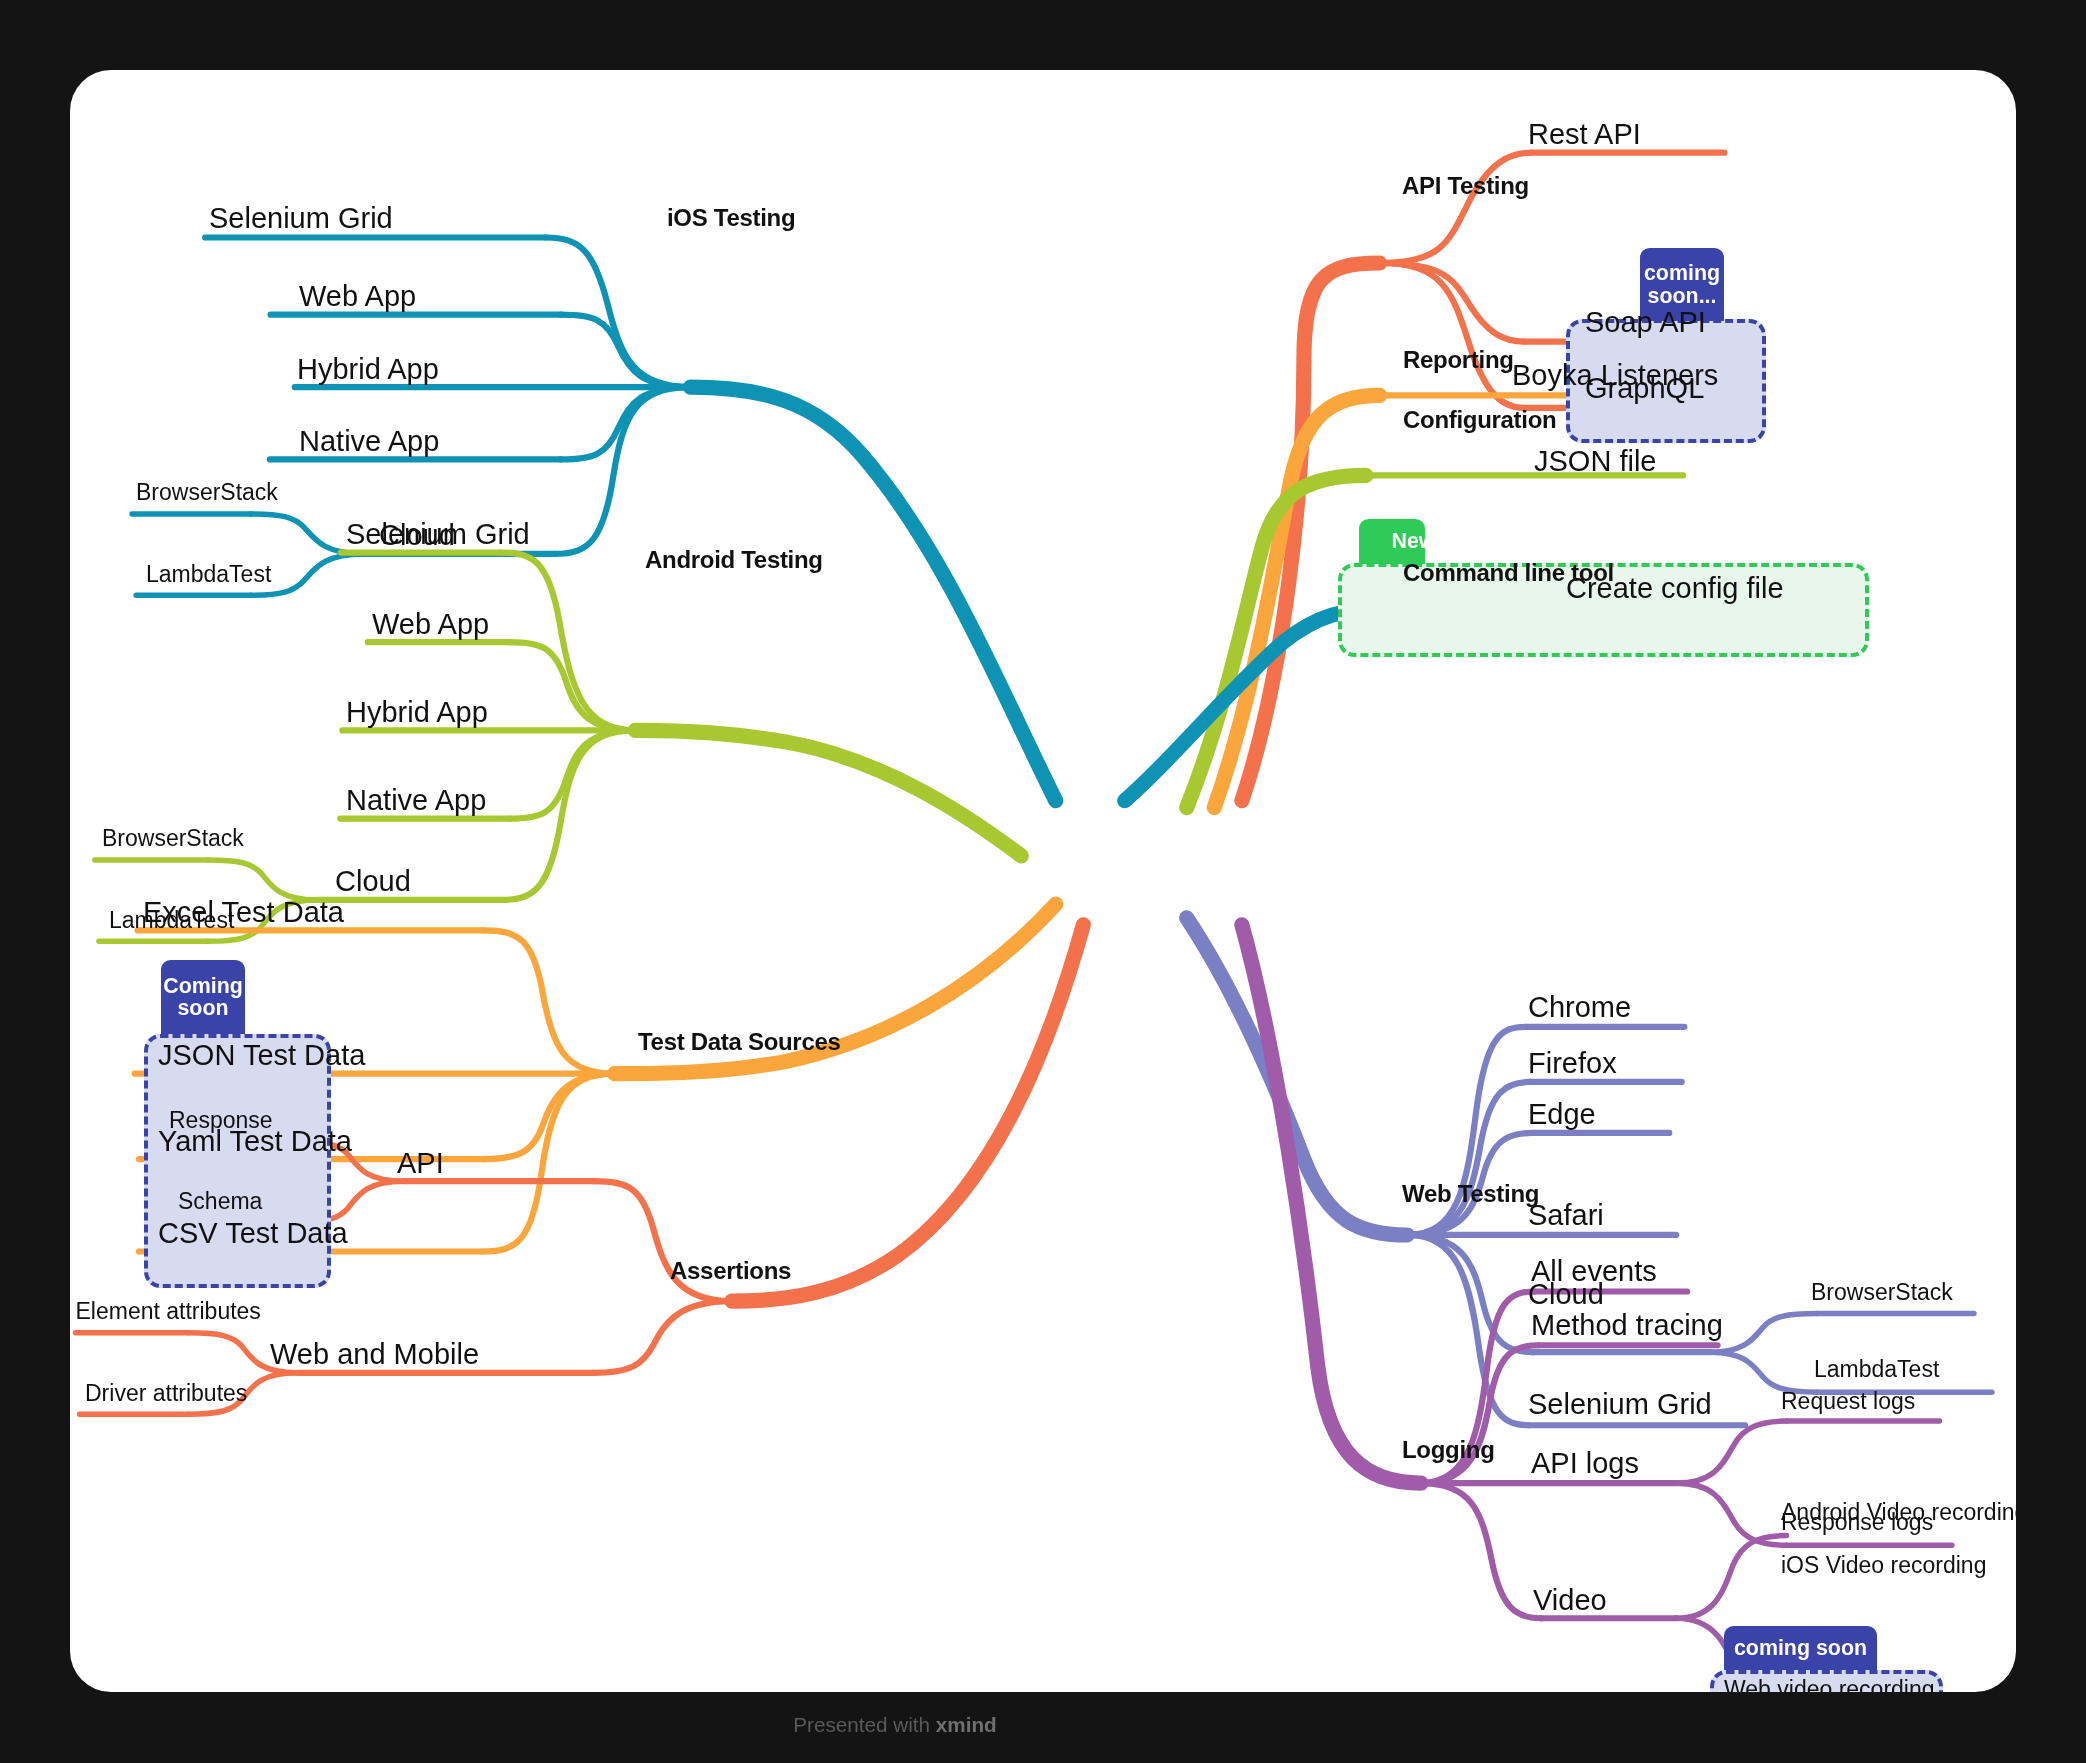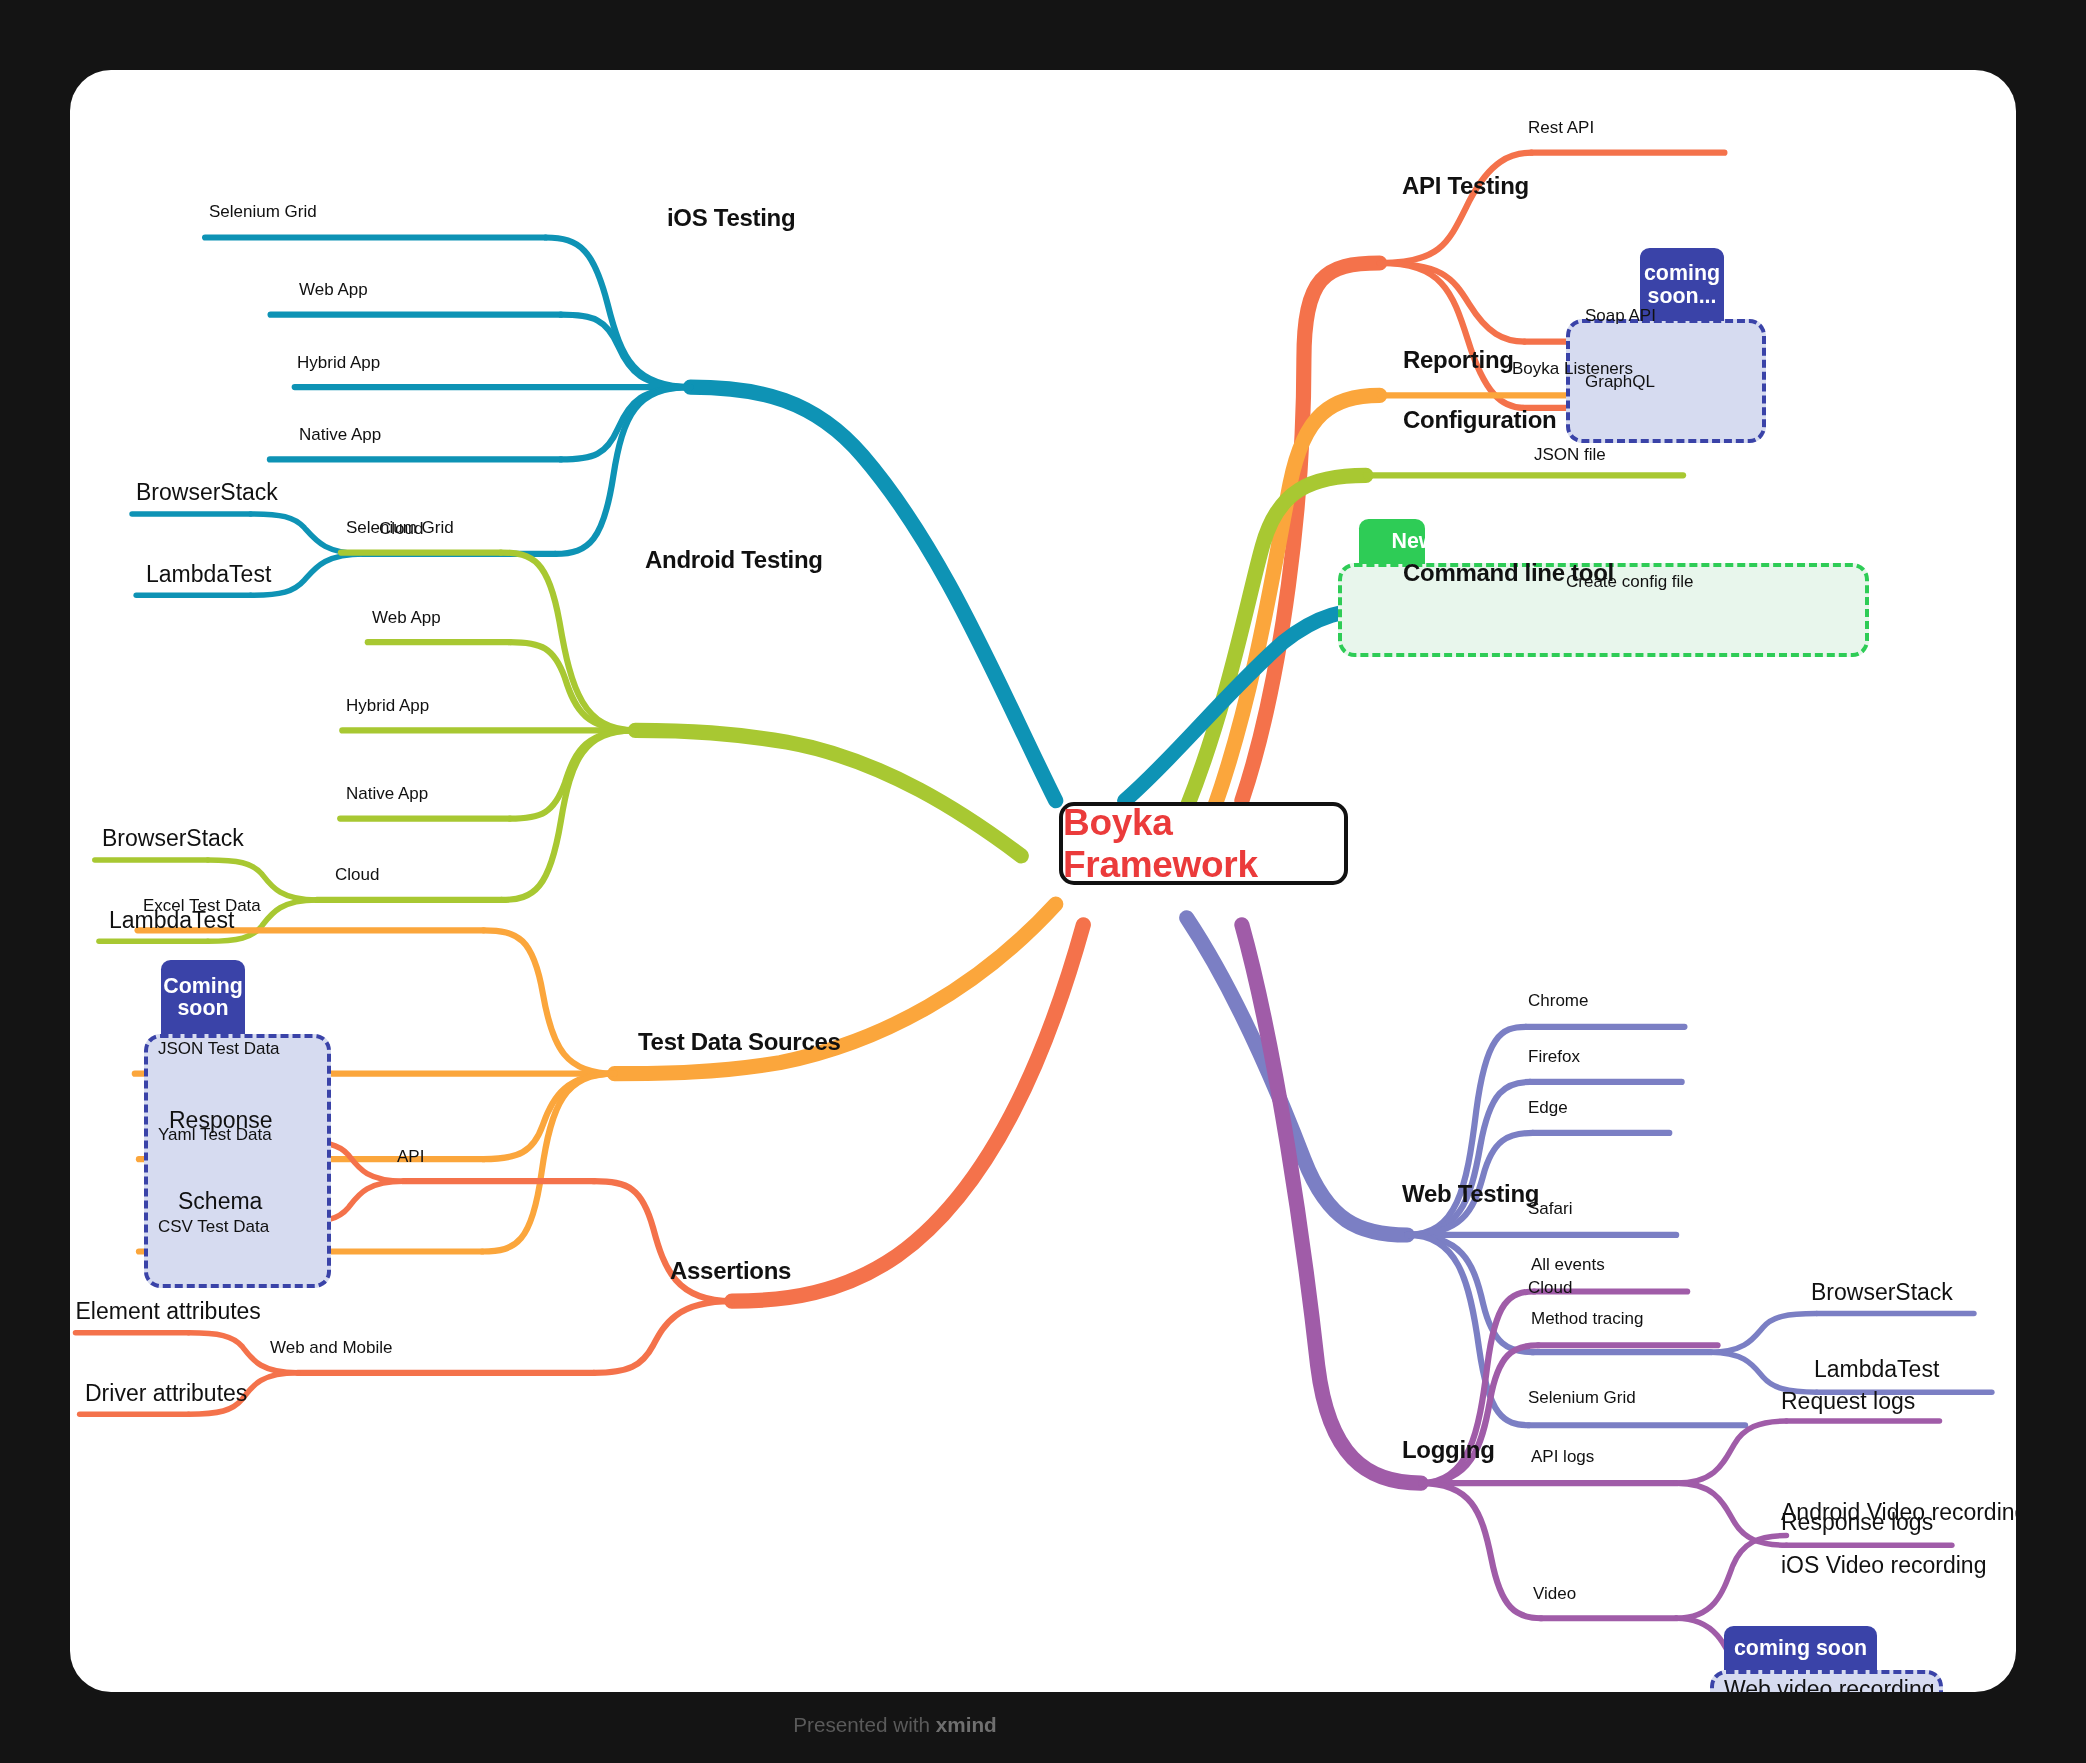--- a/index.html
+++ b/index.html
@@ -11,21 +11,21 @@
   #canvas{
     position:absolute;left:70px;top:70px;width:1946px;height:1622px;
     background:#ffffff;border-radius:41px;overflow:hidden;
   }
   #map{position:absolute;left:0;top:0;width:1946px;height:1622px;}
   .lbl{
     position:absolute;white-space:nowrap;color:#111111;
     font-family:"Liberation Sans", sans-serif;
   }
   .topic1{font-size:24px;font-weight:bold;letter-spacing:-0.3px;}
-  .topic2{font-size:17px;font-weight:normal;}
+  .topic2{font-size:29px;font-weight:normal;}
   .topic3{font-size:23px;font-weight:normal;}
   .root-node{
     position:absolute;background:#ffffff;border:4.8px solid #111111;border-radius:15px;
     display:flex;align-items:center;justify-content:center;
     box-sizing:border-box;
   }
   .root-node span{
     color:#EB3B3B;font-size:37px;font-weight:bold;letter-spacing:-0.3px;
     font-family:"Liberation Sans", sans-serif;
   }
@@ -250,22 +250,19 @@
   <div class="lbl topic2" style="left:1461px;top:1185px;">All events</div>
   <div class="lbl topic2" style="left:1461px;top:1239px;">Method tracing</div>
   <div class="lbl topic2" style="left:1461px;top:1377px;">API logs</div>
   <div class="lbl topic3" style="left:1711px;top:1318px;">Request logs</div>
   <div class="lbl topic3" style="left:1711px;top:1439px;">Response logs</div>
   <div class="lbl topic2" style="left:1463px;top:1514px;">Video</div>
   <div class="lbl topic3" style="left:1711px;top:1429px;">Android Video recording</div>
   <div class="lbl topic3" style="left:1711px;top:1482px;">iOS Video recording</div>
   <div class="lbl topic3" style="left:1654px;top:1606px;">Web video recording</div>
 
-  <div class="root-node" style="left:989px;top:732px;width:289px;height:83px;">
-    <span>Boyka Framework</span>
-  </div>
 
 </div>
 
 <div class="footer">
   <span>Presented with </span><b>xmind</b>
 </div>
 
 
 </body></html>

